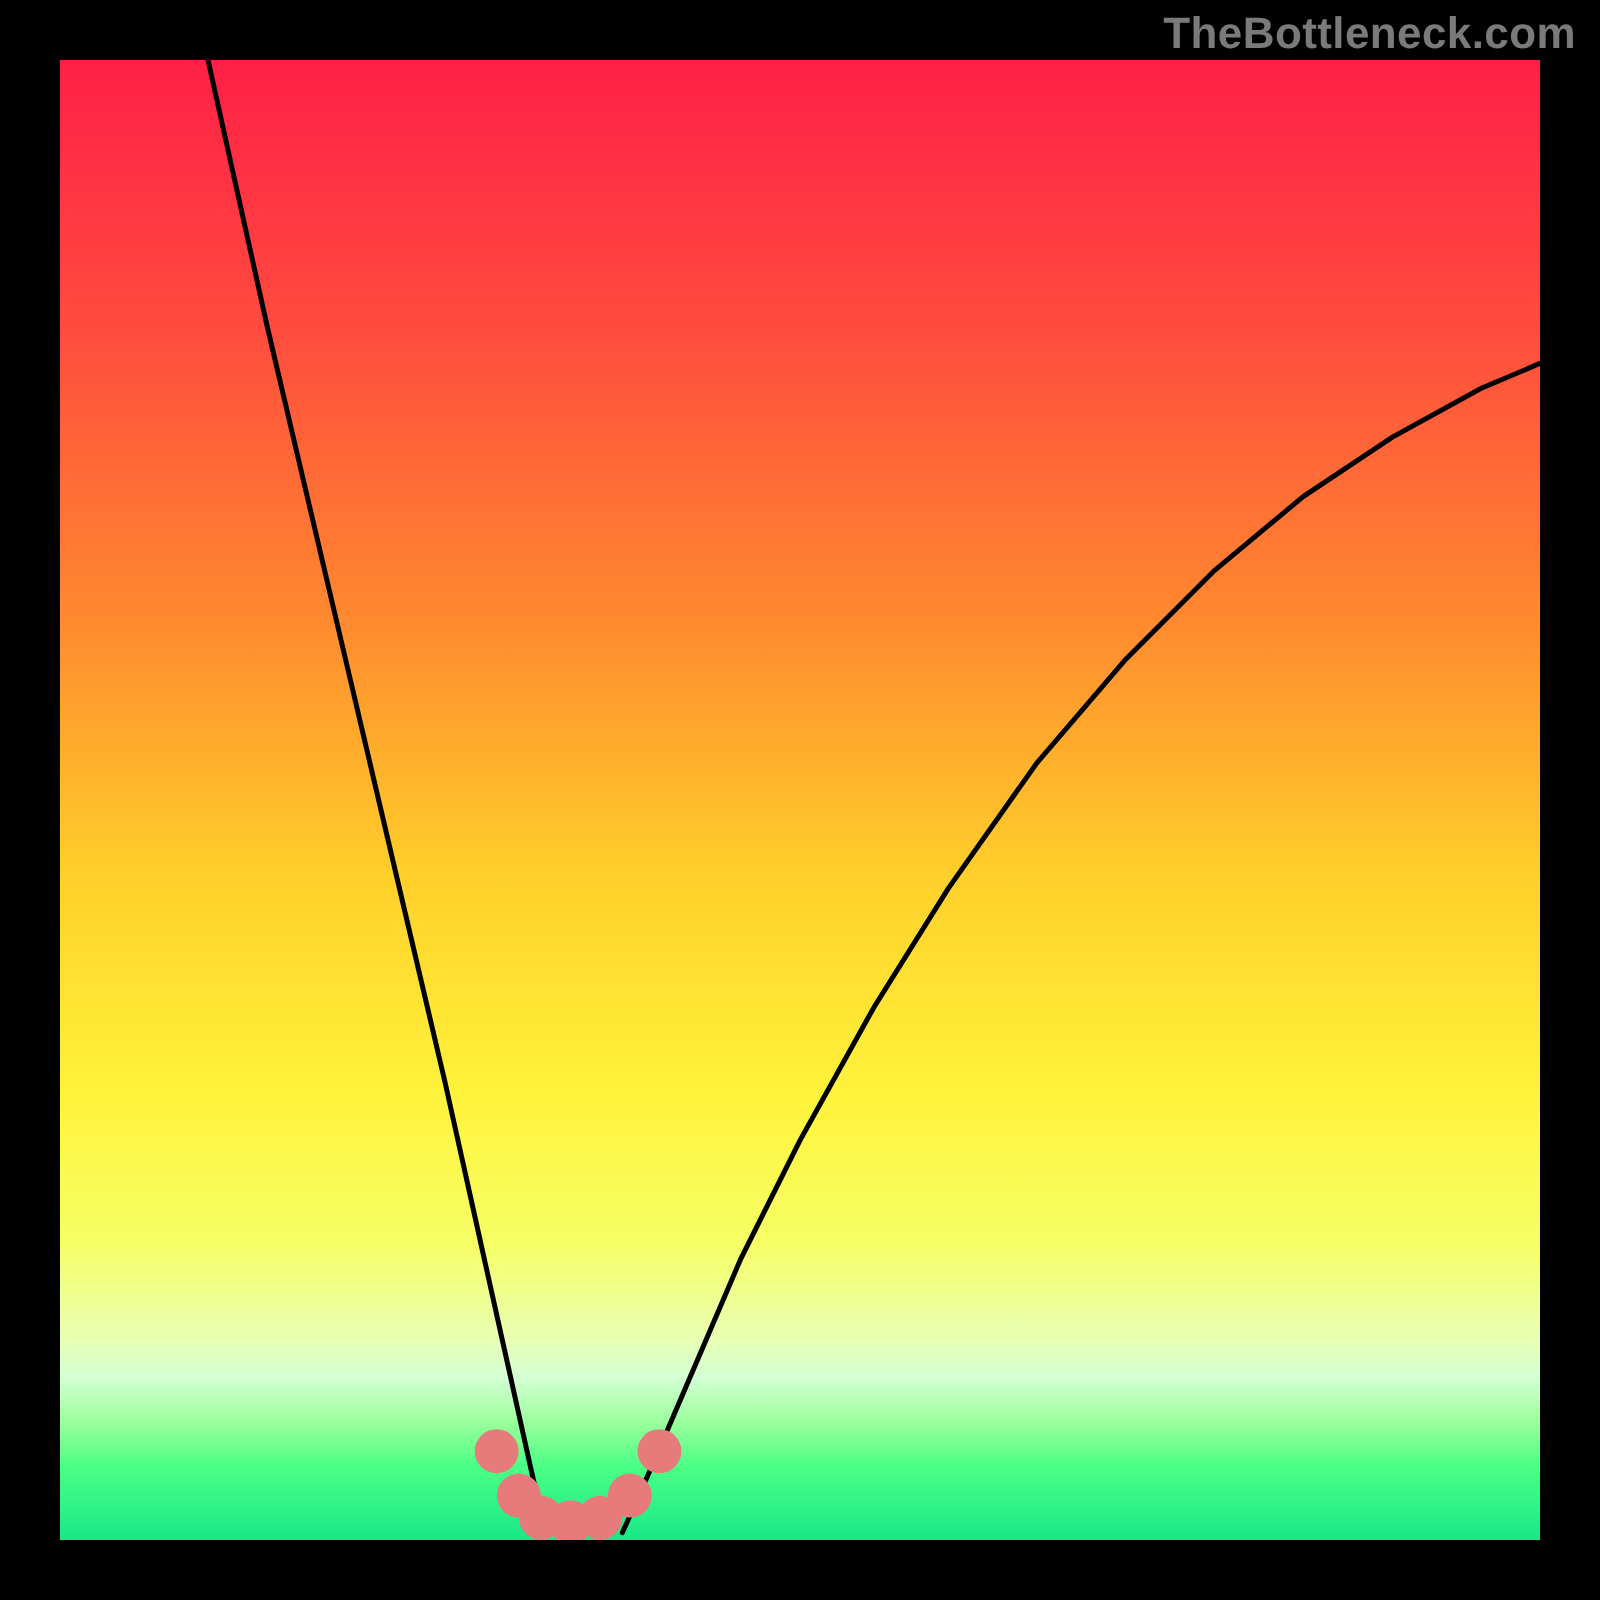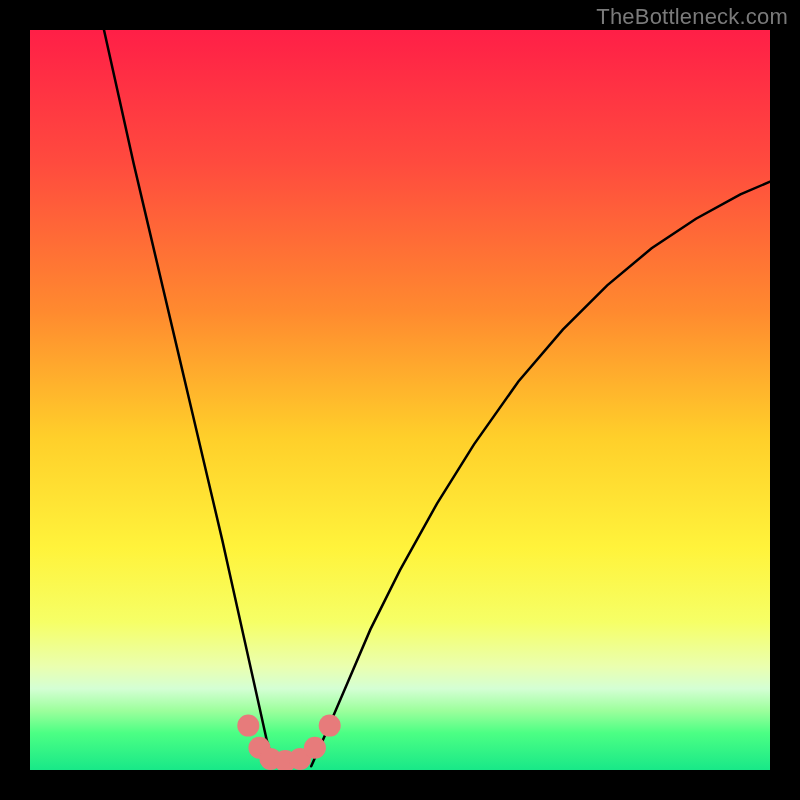--- a/index.html
+++ b/index.html
@@ -39,21 +39,21 @@
     top: 0;
     width: 100%;
     height: 100%;
   }
   .watermark {
     position: absolute;
     top: 4px;
     right: 12px;
     font-family: Arial, Helvetica, sans-serif;
     font-size: 22px;
-    font-weight: 400;
+    font-weight: 700;
     color: #7a7a7a;
     letter-spacing: 0.2px;
   }
 </style>
 </head>
 <body>
 
 <div class="frame">
   <div class="plot">
 

